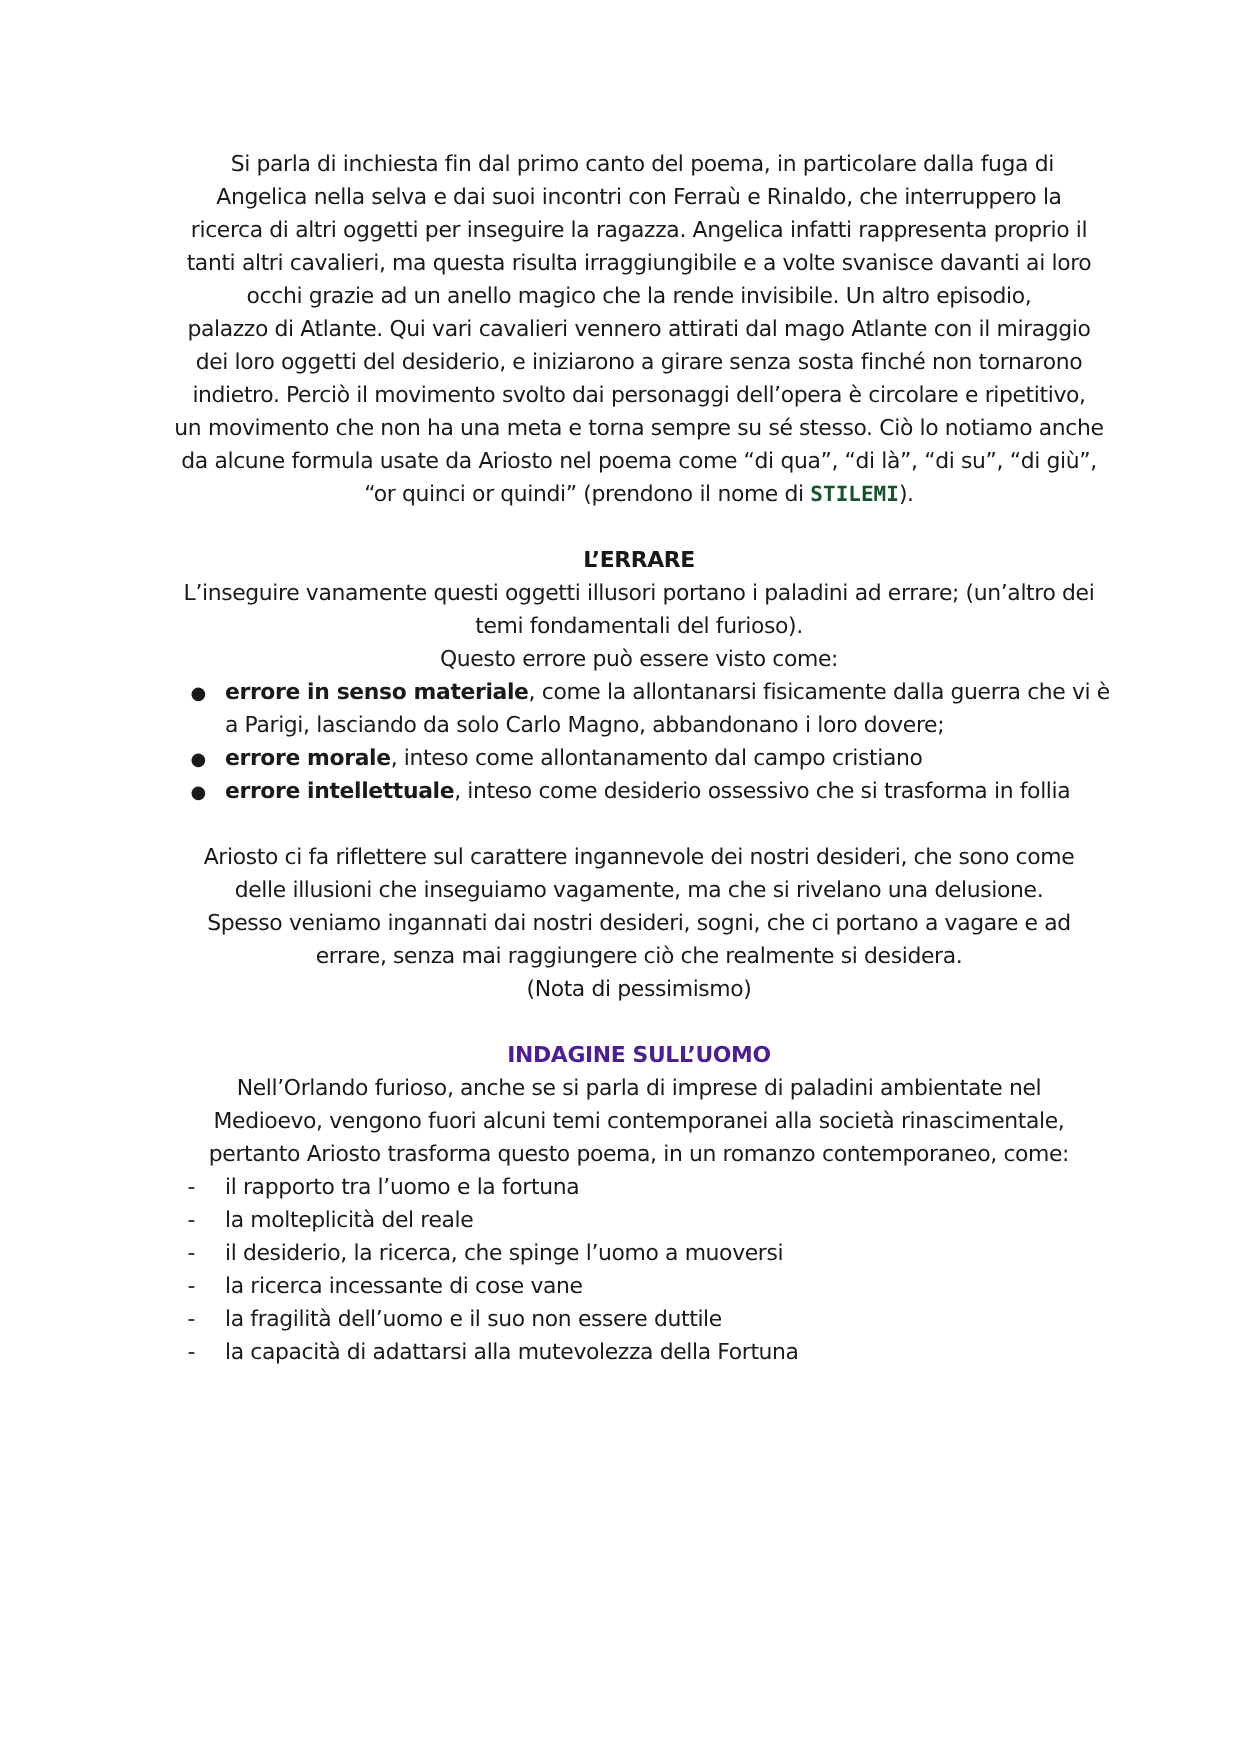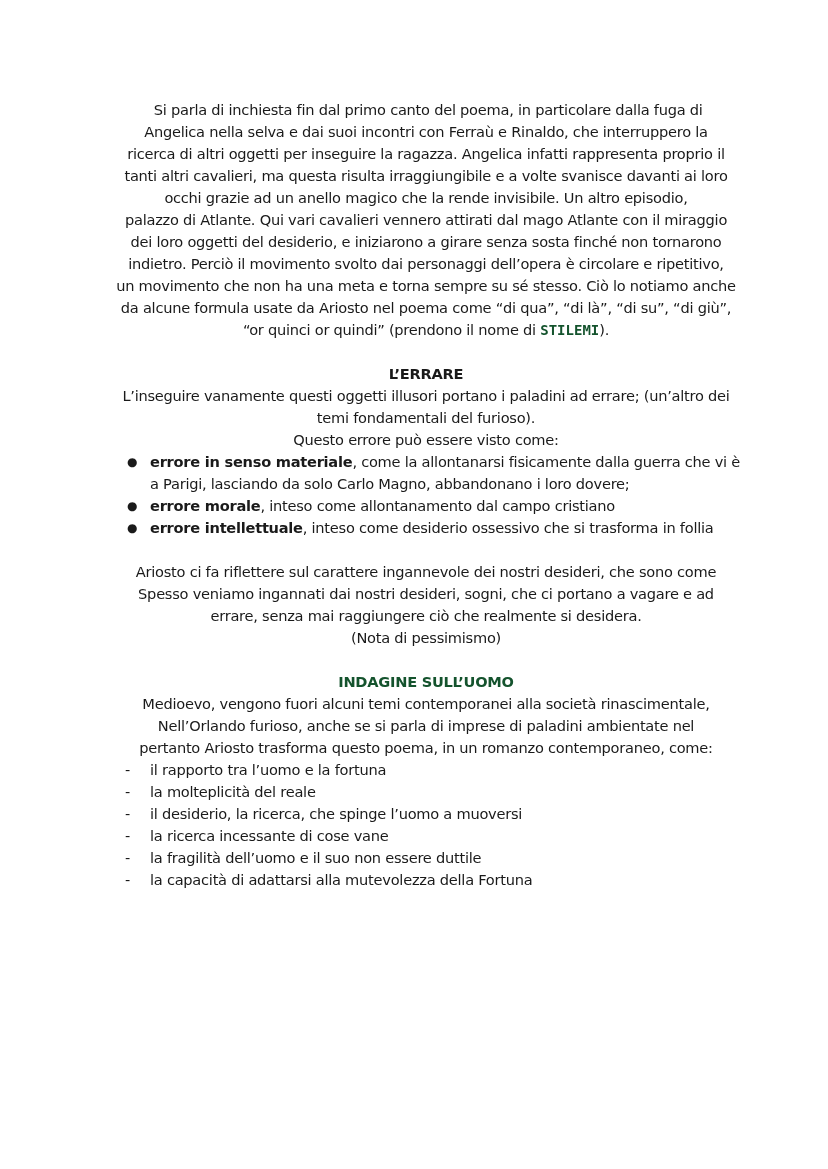--- a/index.html
+++ b/index.html
@@ -29,21 +29,21 @@
       text-align: center;
     }
     .para-gap {
       height: 22px;
     }
     .heading {
       font-weight: bold;
       margin: 0;
     }
     .heading-teal {
-      color: #14532d;
+      color: #4c1d95;
       font-weight: bold;
       margin: 0;
     }
     .red {
       color: #14532d;
       font-family: "DejaVu Sans Mono", monospace;
       font-weight: bold;
       letter-spacing: 0;
       font-size: 14px;
     }
@@ -119,31 +119,32 @@
         <span class="bullet">●</span>
         <b>errore intellettuale</b><span>, inteso come desiderio ossessivo che si trasforma in follia</span>
       </li>
     </ul>
   </div>
 
   <div class="para-gap"></div>
 
   <div>
     <p>Ariosto ci fa riflettere sul carattere ingannevole dei nostri desideri, che sono come</p>
+    <p>delle illusioni che inseguiamo vagamente, ma che si rivelano una delusione.</p>
     <p>Spesso veniamo ingannati dai nostri desideri, sogni, che ci portano a vagare e ad</p>
     <p>errare, senza mai raggiungere ciò che realmente si desidera.</p>
     <p>(Nota di pessimismo)</p>
   </div>
 
   <div class="para-gap"></div>
 
   <div>
     <p class="heading-teal">INDAGINE SULL’UOMO</p>
+    <p>Nell’Orlando furioso, anche se si parla di imprese di paladini ambientate nel</p>
     <p>Medioevo, vengono fuori alcuni temi contemporanei alla società rinascimentale,</p>
-    <p>Nell’Orlando furioso, anche se si parla di imprese di paladini ambientate nel</p>
     <p>pertanto Ariosto trasforma questo poema, in un romanzo contemporaneo, come:</p>
     <ul class="dashes">
       <li><span class="dash">-</span><span>il rapporto tra l’uomo e la fortuna</span></li>
       <li><span class="dash">-</span><span>la molteplicità del reale</span></li>
       <li><span class="dash">-</span><span>il desiderio, la ricerca, che spinge l’uomo a muoversi</span></li>
       <li><span class="dash">-</span><span>la ricerca incessante di cose vane</span></li>
       <li><span class="dash">-</span><span>la fragilità dell’uomo e il suo non essere duttile</span></li>
       <li><span class="dash">-</span><span>la capacità di adattarsi alla mutevolezza della Fortuna</span></li>
     </ul>
   </div>

